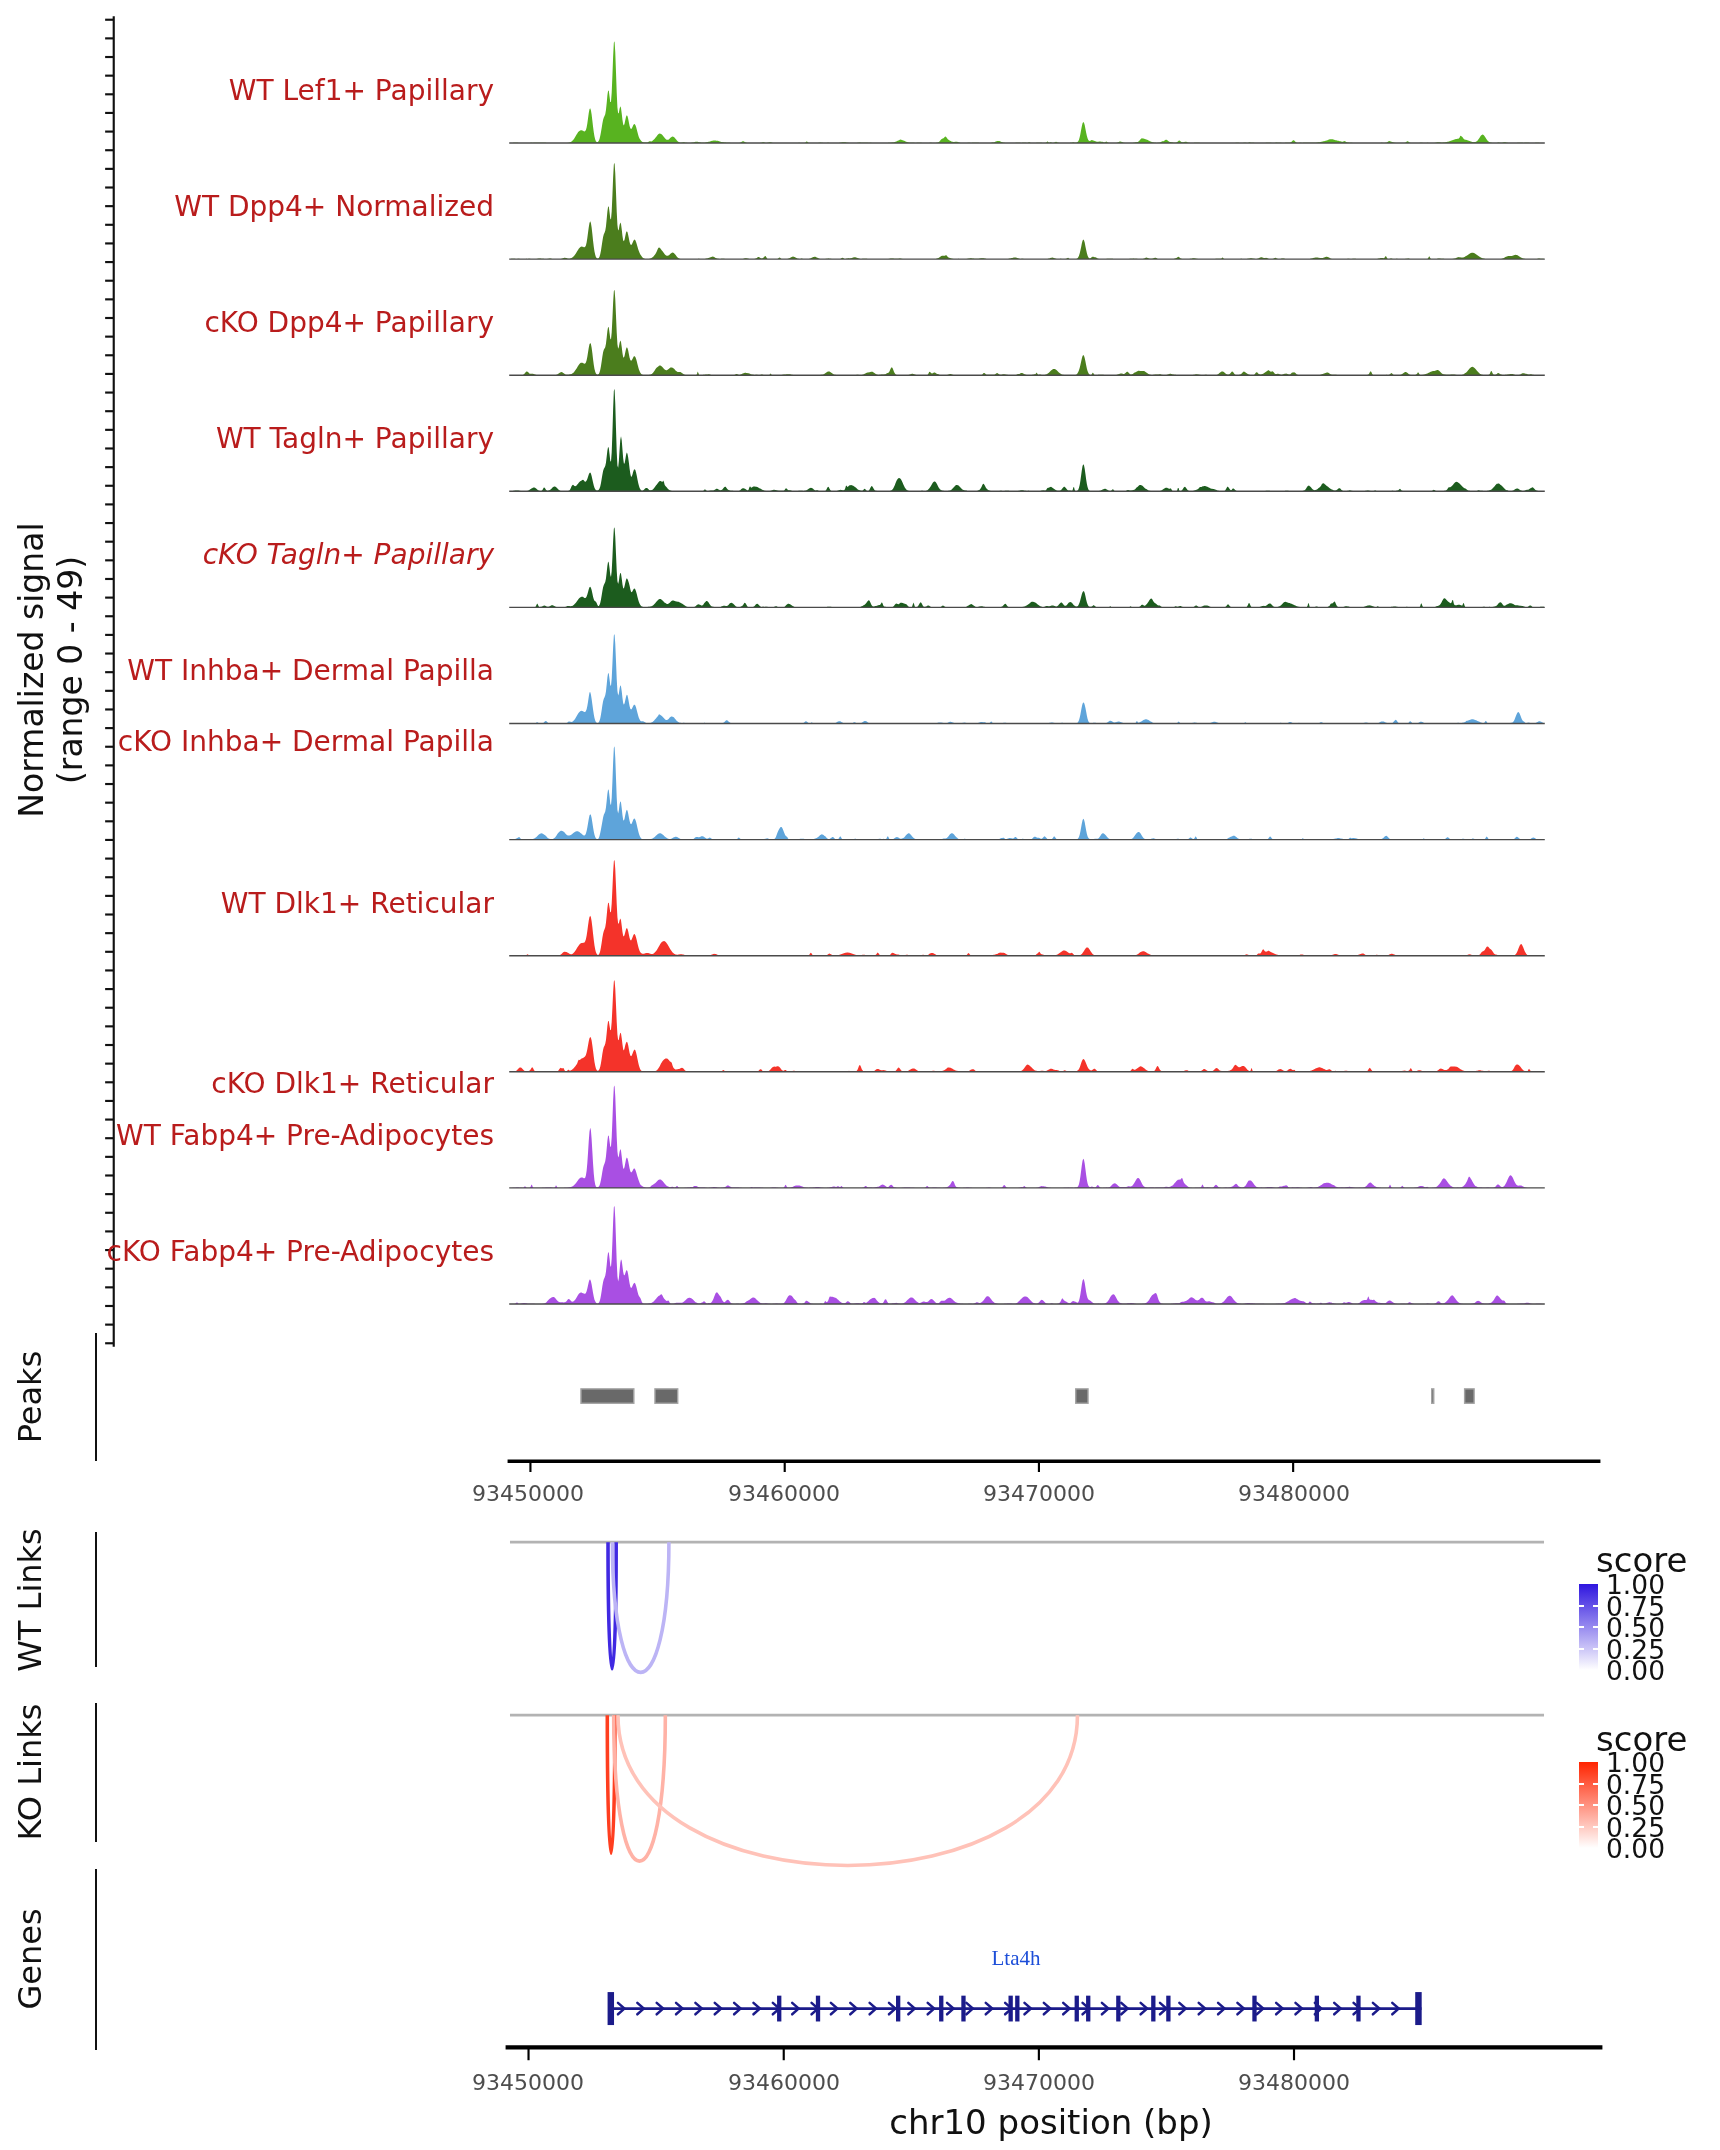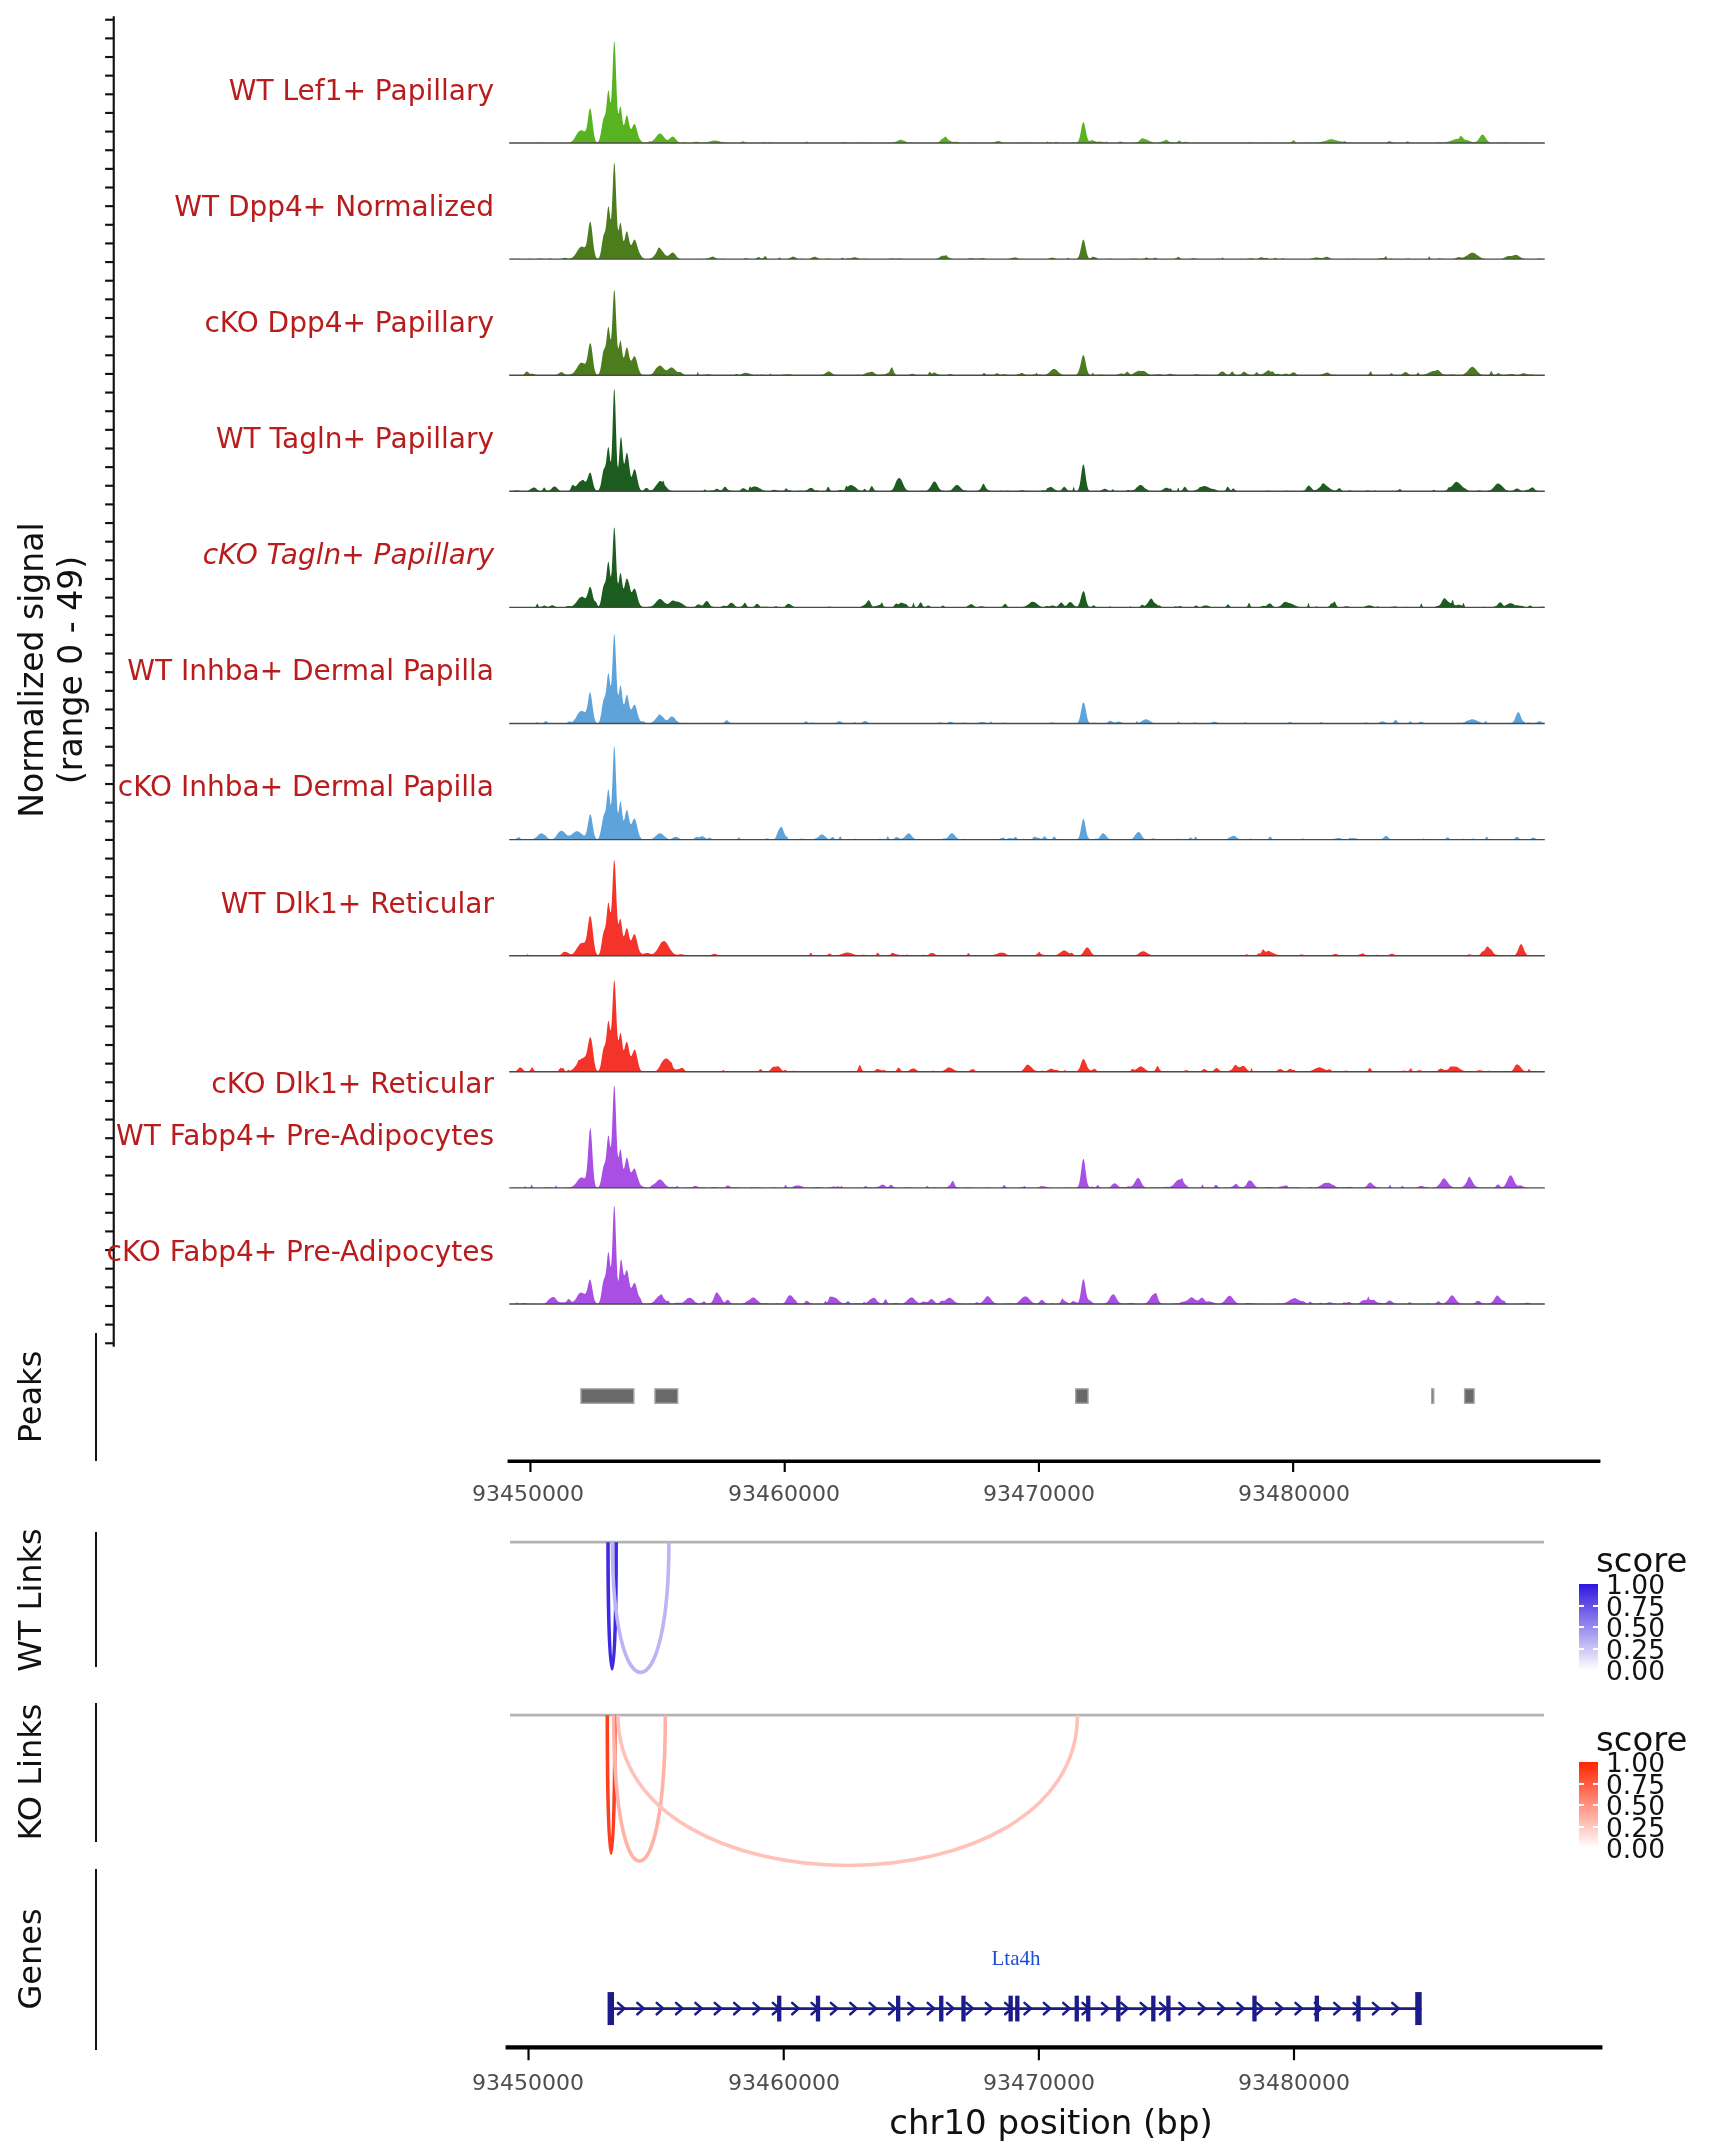--- a/index.html
+++ b/index.html
@@ -105,21 +105,21 @@
       <line x1="7" y1="1828" x2="19" y2="1828" stroke="#111" stroke-width="3"></line>
       <line x1="7" y1="1854" x2="19" y2="1854" stroke="#111" stroke-width="3"></line>
     </svg>
 
   <div class="track-label" style="top:90px;">WT Lef1+ Papillary</div>
   <div class="track-label" style="top:206px;">WT Dpp4+ Normalized</div>
   <div class="track-label" style="top:322px;">cKO Dpp4+ Papillary</div>
   <div class="track-label" style="top:438px;">WT Tagln+ Papillary</div>
   <div class="track-label" style="top:554px;font-style:italic;">cKO Tagln+ Papillary</div>
   <div class="track-label" style="top:670px;">WT Inhba+ Dermal Papilla</div>
-  <div class="track-label" style="top:786px;">cKO Inhba+ Dermal Papilla</div>
+  <div class="track-label" style="top:741px;">cKO Inhba+ Dermal Papilla</div>
   <div class="track-label" style="top:903px;">WT Dlk1+ Reticular</div>
   <div class="track-label" style="top:1056px;margin-top:27px;">cKO Dlk1+ Reticular</div>
   <div class="track-label" style="top:1135px;">WT Fabp4+ Pre-Adipocytes</div>
   <div class="track-label" style="top:1251px;">cKO Fabp4+ Pre-Adipocytes</div>
 
   <svg id="tracks" class="abs" style="left:509px;top:14.3px;" width="1036" height="1333" viewBox="0 0 1445 1860">
       <path d="M0,180L0,180.0L1,180.0L2,180.0L3,180.0L4,180.0L5,180.0L6,179.8L7,179.6L8,179.6L9,179.7L10,179.7L11,179.7L12,179.8L13,179.9L14,179.9L15,180.0L16,180.0L17,180.0L18,180.0L19,180.0L20,180.0L21,180.0L22,180.0L23,180.0L24,180.0L25,180.0L26,180.0L27,180.0L28,180.0L29,180.0L30,179.8L31,179.6L32,179.8L33,179.9L34,179.8L35,179.8L36,179.8L37,179.8L38,179.8L39,179.8L40,179.8L41,179.8L42,179.8L43,179.8L44,179.8L45,179.7L46,179.7L47,179.6L48,179.7L49,179.7L50,179.8L51,179.8L52,179.9L53,179.9L54,180.0L55,180.0L56,180.0L57,180.0L58,180.0L59,180.0L60,180.0L61,180.0L62,180.0L63,180.0L64,180.0L65,180.0L66,180.0L67,180.0L68,180.0L69,180.0L70,180.0L71,180.0L72,180.0L73,180.0L74,180.0L75,180.0L76,180.0L77,180.0L78,180.0L79,180.0L80,179.9L81,179.9L82,179.8L83,179.7L84,179.4L85,179.1L86,178.6L87,177.9L88,177.0L89,176.0L90,174.7L91,173.2L92,171.6L93,169.8L94,168.2L95,166.6L96,165.1L97,164.0L98,163.1L99,162.5L100,162.1L101,162.1L102,162.4L103,162.9L104,163.5L105,163.8L106,163.4L107,161.7L108,158.3L109,152.7L110,145.5L111,138.1L112,132.9L113,131.5L114,134.2L115,140.4L116,148.6L117,157.2L118,165.0L119,171.0L120,175.1L121,177.5L122,178.6L123,178.9L124,178.3L125,176.8L126,174.3L127,170.4L128,165.1L129,159.0L130,152.7L131,147.6L132,144.3L133,142.4L134,139.8L135,134.0L136,124.4L137,113.5L138,106.7L139,107.6L140,115.1L141,122.8L142,122.7L143,110.0L144,86.2L145,59.2L146,40.2L147,37.9L148,53.7L149,81.1L150,109.7L151,130.3L152,139.0L153,137.7L154,132.2L155,128.8L156,131.1L157,138.7L158,147.6L159,153.9L160,155.5L161,152.8L162,147.9L163,143.5L164,141.4L165,142.4L166,146.2L167,151.3L168,156.2L169,159.4L170,160.6L171,159.7L172,157.7L173,155.4L174,153.8L175,153.5L176,154.8L177,157.5L178,161.1L179,165.1L180,168.8L181,171.9L182,174.0L183,175.6L184,176.9L185,177.9L186,178.6L187,179.0L188,179.2L189,179.3L190,179.3L191,179.3L192,179.3L193,179.2L194,178.7L195,178.0L196,177.4L197,177.6L198,178.0L199,177.7L200,176.7L201,175.9L202,175.2L203,174.0L204,172.8L205,171.5L206,170.2L207,168.9L208,167.9L209,167.2L210,166.9L211,167.0L212,167.4L213,168.2L214,169.3L215,170.5L216,171.8L217,173.1L218,174.2L219,175.0L220,175.5L221,175.6L222,175.3L223,174.6L224,173.8L225,172.8L226,172.0L227,171.4L228,171.1L229,171.3L230,171.9L231,172.8L232,173.9L233,175.2L234,176.4L235,177.5L236,178.3L237,178.9L238,179.3L239,179.5L240,179.5L241,179.4L242,179.2L243,179.1L244,179.1L245,179.3L246,179.5L247,179.7L248,179.8L249,179.9L250,179.9L251,179.9L252,179.9L253,179.9L254,179.8L255,179.6L256,179.4L257,179.2L258,178.9L259,178.6L260,178.4L261,178.2L262,178.2L263,178.3L264,178.5L265,178.8L266,179.1L267,179.3L268,179.5L269,179.6L270,179.6L271,179.6L272,179.6L273,179.5L274,179.3L275,179.1L276,178.9L277,178.7L278,178.4L279,178.1L280,177.8L281,177.5L282,177.2L283,177.0L284,176.8L285,176.6L286,176.5L287,176.5L288,176.5L289,176.7L290,176.8L291,177.0L292,177.3L293,177.6L294,177.9L295,178.2L296,178.5L297,178.7L298,178.9L299,179.1L300,179.3L301,179.4L302,179.4L303,179.5L304,179.6L305,179.6L306,179.7L307,179.7L308,179.8L309,179.9L310,179.9L311,179.9L312,180.0L313,180.0L314,180.0L315,180.0L316,180.0L317,180.0L318,180.0L319,180.0L320,180.0L321,179.9L322,179.7L323,179.3L324,178.5L325,177.8L326,177.4L327,177.5L328,178.1L329,178.7L330,179.3L331,179.6L332,179.9L333,180.0L334,180.0L335,180.0L336,180.0L337,180.0L338,180.0L339,180.0L340,180.0L341,180.0L342,180.0L343,180.0L344,180.0L345,180.0L346,180.0L347,180.0L348,180.0L349,180.0L350,180.0L351,179.8L352,179.6L353,179.2L354,179.0L355,179.1L356,179.4L357,179.7L358,179.9L359,179.9L360,179.8L361,179.7L362,179.4L363,179.0L364,178.9L365,179.1L366,179.4L367,179.7L368,179.9L369,179.9L370,180.0L371,180.0L372,180.0L373,180.0L374,180.0L375,180.0L376,180.0L377,180.0L378,180.0L379,180.0L380,180.0L381,180.0L382,180.0L383,180.0L384,180.0L385,180.0L386,180.0L387,180.0L388,180.0L389,180.0L390,180.0L391,180.0L392,180.0L393,180.0L394,180.0L395,180.0L396,180.0L397,180.0L398,180.0L399,180.0L400,180.0L401,180.0L402,180.0L403,179.9L404,179.7L405,179.8L406,179.9L407,180.0L408,180.0L409,180.0L410,180.0L411,180.0L412,180.0L413,179.8L414,178.8L415,177.5L416,178.1L417,179.4L418,179.9L419,180.0L420,180.0L421,180.0L422,180.0L423,180.0L424,180.0L425,180.0L426,180.0L427,180.0L428,180.0L429,180.0L430,180.0L431,179.9L432,179.7L433,179.5L434,179.4L435,179.5L436,179.7L437,179.8L438,179.9L439,180.0L440,180.0L441,180.0L442,180.0L443,180.0L444,179.7L445,179.5L446,179.8L447,180.0L448,180.0L449,180.0L450,180.0L451,180.0L452,180.0L453,180.0L454,180.0L455,180.0L456,180.0L457,180.0L458,180.0L459,179.9L460,179.9L461,179.8L462,179.6L463,179.4L464,179.2L465,179.0L466,178.9L467,178.8L468,178.9L469,179.1L470,179.3L471,179.5L472,179.7L473,179.8L474,179.9L475,180.0L476,180.0L477,180.0L478,180.0L479,180.0L480,180.0L481,180.0L482,180.0L483,180.0L484,180.0L485,179.9L486,179.7L487,179.5L488,179.3L489,179.3L490,179.4L491,179.5L492,179.6L493,179.6L494,179.6L495,179.5L496,179.5L497,179.5L498,179.6L499,179.7L500,179.8L501,179.8L502,179.9L503,179.8L504,179.7L505,179.8L506,179.9L507,180.0L508,180.0L509,180.0L510,180.0L511,180.0L512,180.0L513,180.0L514,180.0L515,180.0L516,180.0L517,180.0L518,180.0L519,180.0L520,180.0L521,180.0L522,180.0L523,180.0L524,180.0L525,180.0L526,180.0L527,179.9L528,179.9L529,179.8L530,179.8L531,179.7L532,179.6L533,179.5L534,179.4L535,179.3L536,179.2L537,179.0L538,178.7L539,178.3L540,177.9L541,177.5L542,177.0L543,176.5L544,176.1L545,175.6L546,175.2L547,175.4L548,175.7L549,176.0L550,176.4L551,176.8L552,177.3L553,177.8L554,178.3L555,178.7L556,179.0L557,179.3L558,179.5L559,179.5L560,179.5L561,179.5L562,179.5L563,179.6L564,179.7L565,179.8L566,179.9L567,179.9L568,179.9L569,179.8L570,179.8L571,179.7L572,179.7L573,179.7L574,179.8L575,179.8L576,179.9L577,179.9L578,180.0L579,180.0L580,180.0L581,180.0L582,180.0L583,180.0L584,180.0L585,180.0L586,179.9L587,179.8L588,179.8L589,179.8L590,179.9L591,180.0L592,180.0L593,180.0L594,180.0L595,179.9L596,179.8L597,179.7L598,179.4L599,178.9L600,178.2L601,177.1L602,175.8L603,174.6L604,174.1L605,173.8L606,173.2L607,172.2L608,171.2L609,171.0L610,171.9L611,173.4L612,174.8L613,175.6L614,176.2L615,176.8L616,177.3L617,177.8L618,178.2L619,178.4L620,178.6L621,178.6L622,178.4L623,178.3L624,178.3L625,178.4L626,178.7L627,179.1L628,179.4L629,179.7L630,179.9L631,179.9L632,180.0L633,180.0L634,180.0L635,180.0L636,180.0L637,180.0L638,179.9L639,179.9L640,179.8L641,179.7L642,179.8L643,179.8L644,179.9L645,179.9L646,179.8L647,179.8L648,179.7L649,179.6L650,179.6L651,179.6L652,179.6L653,179.7L654,179.7L655,179.8L656,179.9L657,179.9L658,180.0L659,180.0L660,180.0L661,180.0L662,180.0L663,180.0L664,180.0L665,180.0L666,180.0L667,180.0L668,180.0L669,180.0L670,180.0L671,180.0L672,179.9L673,179.6L674,179.4L675,179.4L676,179.2L677,178.8L678,178.3L679,177.9L680,177.5L681,177.2L682,177.1L683,177.1L684,177.3L685,177.7L686,178.1L687,178.5L688,178.9L689,179.3L690,179.5L691,179.7L692,179.9L693,179.9L694,180.0L695,180.0L696,180.0L697,180.0L698,180.0L699,180.0L700,180.0L701,180.0L702,180.0L703,180.0L704,179.9L705,179.9L706,179.9L707,179.8L708,179.8L709,179.8L710,179.8L711,179.8L712,179.8L713,179.8L714,179.9L715,179.9L716,179.8L717,179.7L718,179.5L719,179.5L720,179.7L721,179.8L722,179.9L723,179.9L724,179.5L725,178.8L726,179.0L727,179.7L728,180.0L729,180.0L730,180.0L731,180.0L732,180.0L733,180.0L734,179.9L735,179.9L736,179.8L737,179.6L738,179.5L739,179.5L740,179.5L741,179.6L742,179.7L743,179.8L744,179.9L745,180.0L746,180.0L747,180.0L748,180.0L749,179.8L750,178.9L751,177.7L752,178.7L753,179.7L754,179.7L755,179.1L756,179.1L757,179.6L758,179.9L759,179.9L760,179.7L761,179.2L762,178.6L763,178.3L764,178.6L765,179.2L766,179.6L767,179.8L768,179.9L769,180.0L770,180.0L771,180.0L772,180.0L773,180.0L774,180.0L775,180.0L776,180.0L777,180.0L778,180.0L779,180.0L780,180.0L781,180.0L782,179.9L783,179.8L784,179.7L785,179.5L786,179.2L787,179.0L788,179.2L789,179.5L790,179.5L791,179.5L792,179.3L793,178.7L794,177.5L795,175.4L796,172.0L797,167.4L798,162.0L799,156.7L800,152.6L801,150.8L802,151.7L803,155.0L804,160.0L805,165.3L806,170.0L807,173.5L808,175.7L809,176.8L810,177.2L811,177.0L812,176.3L813,175.8L814,176.2L815,176.5L816,176.8L817,177.2L818,177.6L819,177.9L820,178.1L821,178.2L822,178.1L823,177.9L824,177.8L825,177.8L826,178.1L827,178.3L828,178.4L829,178.8L830,179.3L831,179.3L832,178.7L833,177.9L834,178.2L835,179.3L836,179.8L837,180.0L838,180.0L839,180.0L840,180.0L841,180.0L842,180.0L843,180.0L844,180.0L845,180.0L846,180.0L847,179.9L848,179.7L849,179.4L850,178.9L851,178.4L852,178.0L853,177.9L854,178.2L855,178.6L856,179.1L857,179.5L858,179.8L859,179.9L860,180.0L861,180.0L862,180.0L863,180.0L864,180.0L865,180.0L866,180.0L867,180.0L868,180.0L869,180.0L870,179.9L871,179.8L872,179.6L873,179.2L874,178.9L875,178.8L876,178.7L877,178.6L878,178.0L879,177.1L880,175.8L881,174.7L882,173.8L883,173.5L884,173.6L885,173.8L886,174.1L887,174.4L888,174.6L889,175.0L890,175.4L891,175.8L892,176.4L893,176.9L894,177.4L895,178.0L896,178.4L897,178.8L898,179.1L899,179.4L900,179.6L901,179.7L902,179.8L903,179.9L904,179.9L905,179.8L906,179.7L907,179.6L908,179.3L909,178.8L910,178.1L911,177.7L912,177.7L913,177.4L914,176.8L915,176.2L916,175.6L917,175.3L918,175.7L919,176.7L920,177.7L921,178.3L922,178.6L923,178.7L924,178.8L925,179.0L926,179.3L927,179.5L928,179.7L929,179.7L930,179.6L931,179.4L932,178.7L933,177.8L934,176.8L935,176.4L936,177.0L937,178.0L938,178.7L939,179.0L940,179.0L941,178.8L942,178.5L943,178.2L944,178.1L945,178.4L946,178.9L947,179.3L948,179.6L949,179.8L950,179.9L951,179.9L952,180.0L953,180.0L954,179.9L955,179.9L956,179.8L957,179.7L958,179.6L959,179.6L960,179.6L961,179.6L962,179.7L963,179.8L964,179.9L965,179.9L966,180.0L967,180.0L968,180.0L969,180.0L970,180.0L971,180.0L972,180.0L973,180.0L974,180.0L975,180.0L976,180.0L977,180.0L978,180.0L979,180.0L980,180.0L981,180.0L982,180.0L983,180.0L984,180.0L985,180.0L986,180.0L987,180.0L988,180.0L989,180.0L990,180.0L991,180.0L992,180.0L993,180.0L994,180.0L995,180.0L996,180.0L997,180.0L998,180.0L999,180.0L1000,180.0L1001,180.0L1002,180.0L1003,180.0L1004,180.0L1005,180.0L1006,180.0L1007,180.0L1008,180.0L1009,180.0L1010,180.0L1011,180.0L1012,179.9L1013,179.9L1014,179.8L1015,179.7L1016,179.6L1017,179.6L1018,179.7L1019,179.9L1020,179.9L1021,180.0L1022,180.0L1023,180.0L1024,180.0L1025,179.8L1026,179.6L1027,179.5L1028,179.7L1029,179.9L1030,180.0L1031,179.9L1032,179.4L1033,178.9L1034,179.4L1035,179.8L1036,179.8L1037,179.8L1038,179.8L1039,179.8L1040,179.9L1041,179.9L1042,180.0L1043,180.0L1044,180.0L1045,180.0L1046,180.0L1047,180.0L1048,180.0L1049,180.0L1050,180.0L1051,180.0L1052,180.0L1053,180.0L1054,179.9L1055,179.9L1056,179.8L1057,179.8L1058,179.7L1059,179.7L1060,179.6L1061,179.7L1062,179.7L1063,179.8L1064,179.9L1065,179.9L1066,179.9L1067,180.0L1068,180.0L1069,179.8L1070,179.6L1071,179.4L1072,179.5L1073,179.6L1074,179.5L1075,179.5L1076,179.6L1077,179.8L1078,179.9L1079,179.9L1080,180.0L1081,179.9L1082,179.9L1083,179.8L1084,179.7L1085,179.7L1086,179.7L1087,179.8L1088,179.7L1089,179.6L1090,179.3L1091,178.8L1092,177.9L1093,177.0L1094,176.3L1095,176.3L1096,177.1L1097,178.3L1098,179.2L1099,179.7L1100,179.9L1101,179.9L1102,179.9L1103,179.8L1104,179.7L1105,179.8L1106,179.9L1107,179.9L1108,179.8L1109,179.7L1110,179.7L1111,179.6L1112,179.6L1113,179.6L1114,179.6L1115,179.6L1116,179.6L1117,179.6L1118,179.6L1119,179.6L1120,179.7L1121,179.7L1122,179.7L1123,179.7L1124,179.6L1125,179.6L1126,179.5L1127,179.4L1128,179.3L1129,179.1L1130,179.0L1131,178.8L1132,178.6L1133,178.4L1134,178.2L1135,178.0L1136,177.7L1137,177.5L1138,177.2L1139,176.9L1140,176.7L1141,176.3L1142,176.0L1143,175.6L1144,175.2L1145,174.8L1146,174.6L1147,174.6L1148,174.7L1149,174.9L1150,175.2L1151,175.5L1152,175.8L1153,176.0L1154,176.2L1155,176.4L1156,176.7L1157,176.9L1158,177.1L1159,177.4L1160,177.6L1161,177.9L1162,178.1L1163,178.1L1164,177.8L1165,177.3L1166,177.4L1167,177.9L1168,178.5L1169,178.9L1170,179.2L1171,179.4L1172,179.5L1173,179.5L1174,179.5L1175,179.7L1176,179.8L1177,179.9L1178,179.9L1179,179.9L1180,179.9L1181,180.0L1182,180.0L1183,180.0L1184,180.0L1185,180.0L1186,180.0L1187,180.0L1188,180.0L1189,180.0L1190,180.0L1191,180.0L1192,180.0L1193,180.0L1194,180.0L1195,180.0L1196,180.0L1197,180.0L1198,180.0L1199,180.0L1200,180.0L1201,180.0L1202,180.0L1203,180.0L1204,180.0L1205,180.0L1206,180.0L1207,180.0L1208,180.0L1209,180.0L1210,180.0L1211,180.0L1212,180.0L1213,180.0L1214,180.0L1215,180.0L1216,179.9L1217,179.8L1218,179.8L1219,179.9L1220,180.0L1221,180.0L1222,179.9L1223,179.8L1224,179.6L1225,179.1L1226,178.4L1227,177.7L1228,177.3L1229,177.5L1230,178.0L1231,178.4L1232,178.7L1233,179.0L1234,179.3L1235,179.6L1236,179.8L1237,179.9L1238,180.0L1239,180.0L1240,180.0L1241,180.0L1242,180.0L1243,180.0L1244,180.0L1245,180.0L1246,180.0L1247,180.0L1248,180.0L1249,180.0L1250,179.8L1251,179.3L1252,178.4L1253,177.5L1254,177.5L1255,178.4L1256,179.3L1257,179.8L1258,180.0L1259,180.0L1260,180.0L1261,180.0L1262,180.0L1263,180.0L1264,180.0L1265,180.0L1266,180.0L1267,180.0L1268,180.0L1269,179.9L1270,179.9L1271,179.8L1272,179.7L1273,179.7L1274,179.8L1275,179.9L1276,179.9L1277,180.0L1278,180.0L1279,180.0L1280,179.9L1281,179.7L1282,179.7L1283,179.9L1284,180.0L1285,180.0L1286,180.0L1287,180.0L1288,180.0L1289,180.0L1290,179.9L1291,179.9L1292,179.7L1293,179.6L1294,179.3L1295,179.1L1296,178.9L1297,178.9L1298,179.1L1299,179.3L1300,179.4L1301,179.5L1302,179.5L1303,179.4L1304,179.3L1305,179.2L1306,179.0L1307,178.8L1308,178.6L1309,178.4L1310,178.1L1311,177.8L1312,177.5L1313,177.2L1314,176.8L1315,176.4L1316,176.1L1317,175.7L1318,175.3L1319,175.0L1320,174.7L1321,174.5L1322,174.3L1323,174.1L1324,174.0L1325,173.7L1326,172.7L1327,170.3L1328,169.9L1329,171.0L1330,171.5L1331,173.1L1332,174.5L1333,175.1L1334,175.4L1335,175.6L1336,175.9L1337,176.2L1338,176.5L1339,176.9L1340,177.3L1341,177.6L1342,178.0L1343,178.2L1344,178.5L1345,178.7L1346,178.8L1347,178.7L1348,178.6L1349,178.2L1350,177.6L1351,176.7L1352,175.6L1353,174.1L1354,172.5L1355,171.0L1356,169.6L1357,168.7L1358,168.3L1359,168.5L1360,169.3L1361,170.6L1362,172.1L1363,173.7L1364,175.2L1365,176.5L1366,177.6L1367,178.4L1368,179.0L1369,179.4L1370,179.7L1371,179.8L1372,179.9L1373,180.0L1374,180.0L1375,180.0L1376,180.0L1377,180.0L1378,179.9L1379,179.6L1380,179.3L1381,179.3L1382,179.6L1383,179.8L1384,179.9L1385,179.8L1386,179.6L1387,179.4L1388,179.1L1389,179.0L1390,179.0L1391,179.2L1392,179.5L1393,179.7L1394,179.9L1395,179.9L1396,180.0L1397,180.0L1398,180.0L1399,180.0L1400,180.0L1401,180.0L1402,180.0L1403,180.0L1404,180.0L1405,180.0L1406,179.9L1407,179.8L1408,179.8L1409,179.7L1410,179.7L1411,179.7L1412,179.6L1413,179.6L1414,179.8L1415,179.9L1416,179.9L1417,179.8L1418,179.8L1419,179.8L1420,179.8L1421,179.8L1422,179.8L1423,179.8L1424,179.9L1425,179.9L1426,179.9L1427,180.0L1428,180.0L1429,180.0L1430,179.9L1431,179.9L1432,179.8L1433,179.8L1434,179.7L1435,179.7L1436,179.7L1437,179.8L1438,179.9L1439,179.9L1440,180.0L1441,180.0L1442,180.0L1443,180.0L1444,180.0L1444,180Z" fill="#58b320" stroke="none"></path>
       <line x1="0" y1="180" x2="1445" y2="180" stroke="#4a4a4a" stroke-width="2"></line>
       <path d="M0,342L0,341.8L1,341.7L2,341.7L3,341.6L4,341.5L5,341.5L6,341.5L7,341.5L8,341.6L9,341.7L10,341.7L11,341.7L12,341.6L13,341.5L14,341.6L15,341.8L16,341.9L17,342.0L18,342.0L19,342.0L20,342.0L21,342.0L22,341.9L23,341.8L24,341.6L25,341.7L26,341.7L27,341.6L28,341.6L29,341.6L30,341.7L31,341.8L32,341.9L33,342.0L34,342.0L35,342.0L36,341.9L37,341.8L38,341.7L39,341.6L40,341.4L41,341.3L42,341.3L43,341.3L44,341.3L45,341.4L46,341.5L47,341.5L48,341.6L49,341.7L50,341.7L51,341.7L52,341.7L53,341.7L54,341.6L55,341.4L56,341.2L57,341.1L58,341.3L59,341.6L60,341.9L61,342.0L62,342.0L63,341.9L64,341.8L65,341.7L66,341.7L67,341.8L68,341.9L69,342.0L70,342.0L71,341.9L72,341.8L73,341.6L74,341.3L75,340.9L76,340.5L77,340.2L78,340.1L79,340.3L80,340.6L81,341.0L82,341.3L83,341.4L84,341.4L85,341.2L86,340.9L87,340.4L88,339.8L89,339.0L90,338.1L91,336.9L92,335.6L93,334.1L94,332.5L95,330.8L96,329.2L97,327.7L98,326.4L99,325.4L100,324.7L101,324.5L102,324.6L103,324.9L104,325.4L105,325.6L106,324.9L107,322.9L108,318.8L109,312.7L110,305.0L111,297.4L112,291.5L113,289.3L114,291.6L115,297.9L116,306.8L117,316.4L118,324.9L119,331.5L120,336.1L121,339.0L122,340.5L123,341.2L124,341.2L125,340.4L126,338.6L127,335.3L128,330.3L129,323.8L130,317.0L131,311.2L132,307.4L133,305.3L134,302.4L135,296.4L136,286.5L137,275.6L138,268.5L139,269.1L140,276.6L141,285.2L142,286.6L143,275.5L144,253.4L145,228.0L146,209.9L147,207.6L148,222.4L149,248.2L150,275.1L151,294.3L152,302.1L153,300.2L154,294.4L155,290.8L156,293.1L157,300.5L158,309.4L159,315.6L160,317.2L161,314.6L162,309.7L163,305.0L164,303.0L165,304.3L166,308.2L167,313.3L168,318.1L169,321.4L170,322.5L171,321.6L172,319.5L173,317.0L174,315.3L175,314.8L176,315.8L177,318.2L178,321.4L179,324.9L180,328.3L181,331.2L182,333.6L183,335.6L184,337.1L185,338.3L186,339.6L187,340.6L188,341.3L189,341.6L190,341.8L191,341.9L192,341.9L193,341.9L194,341.8L195,341.7L196,341.4L197,341.2L198,340.7L199,340.2L200,339.5L201,338.6L202,337.5L203,336.2L204,334.8L205,333.1L206,331.0L207,328.6L208,326.6L209,325.7L210,326.0L211,327.2L212,328.6L213,329.9L214,331.2L215,332.5L216,333.8L217,335.1L218,336.2L219,337.0L220,337.4L221,337.5L222,337.1L223,336.5L224,335.5L225,334.6L226,333.7L227,333.1L228,332.9L229,333.2L230,333.9L231,334.9L232,336.1L233,337.4L234,338.6L235,339.6L236,340.4L237,341.0L238,341.4L239,341.7L240,341.8L241,341.9L242,342.0L243,342.0L244,342.0L245,342.0L246,342.0L247,342.0L248,342.0L249,342.0L250,342.0L251,342.0L252,342.0L253,342.0L254,342.0L255,342.0L256,342.0L257,342.0L258,342.0L259,342.0L260,342.0L261,342.0L262,341.9L263,341.7L264,341.5L265,341.6L266,341.8L267,342.0L268,342.0L269,342.0L270,342.0L271,342.0L272,341.9L273,341.8L274,341.6L275,341.3L276,341.0L277,340.7L278,340.4L279,340.1L280,339.7L281,339.3L282,338.9L283,338.6L284,338.5L285,338.7L286,339.2L287,339.7L288,340.3L289,340.8L290,341.2L291,341.5L292,341.6L293,341.7L294,341.7L295,341.7L296,341.6L297,341.6L298,341.6L299,341.5L300,341.5L301,341.7L302,341.9L303,341.9L304,342.0L305,342.0L306,342.0L307,342.0L308,342.0L309,342.0L310,342.0L311,342.0L312,342.0L313,342.0L314,342.0L315,342.0L316,342.0L317,342.0L318,342.0L319,342.0L320,342.0L321,342.0L322,342.0L323,342.0L324,342.0L325,341.9L326,341.7L327,341.5L328,341.2L329,340.9L330,340.8L331,340.8L332,341.0L333,341.2L334,341.5L335,341.7L336,341.9L337,341.9L338,341.9L339,341.9L340,341.8L341,341.7L342,341.7L343,341.6L344,341.3L345,340.8L346,340.0L347,339.2L348,339.0L349,339.3L350,340.1L351,340.9L352,341.3L353,341.2L354,340.6L355,339.7L356,338.7L357,337.8L358,338.0L359,339.8L360,341.4L361,341.8L362,341.9L363,342.0L364,342.0L365,342.0L366,342.0L367,342.0L368,342.0L369,342.0L370,342.0L371,342.0L372,342.0L373,342.0L374,341.9L375,341.5L376,340.6L377,339.9L378,340.2L379,341.1L380,341.7L381,342.0L382,342.0L383,342.0L384,342.0L385,342.0L386,341.9L387,341.8L388,341.7L389,341.5L390,341.1L391,340.7L392,340.1L393,339.6L394,339.1L395,338.7L396,338.5L397,338.7L398,339.0L399,339.5L400,340.1L401,340.6L402,341.1L403,341.4L404,341.6L405,341.8L406,341.8L407,341.5L408,341.1L409,341.5L410,341.9L411,342.0L412,342.0L413,342.0L414,342.0L415,342.0L416,341.9L417,341.8L418,341.7L419,341.5L420,341.2L421,340.7L422,340.2L423,339.7L424,339.2L425,338.9L426,338.7L427,338.8L428,339.1L429,339.6L430,340.1L431,340.6L432,341.1L433,341.4L434,341.7L435,341.8L436,341.9L437,341.9L438,341.9L439,341.9L440,341.9L441,341.8L442,341.6L443,341.5L444,341.4L445,341.3L446,341.3L447,341.4L448,341.5L449,341.6L450,341.8L451,341.9L452,341.9L453,342.0L454,342.0L455,342.0L456,342.0L457,342.0L458,342.0L459,342.0L460,342.0L461,342.0L462,341.8L463,341.3L464,340.5L465,340.2L466,340.6L467,341.3L468,341.7L469,341.7L470,341.5L471,341.3L472,341.1L473,340.9L474,340.9L475,341.0L476,340.9L477,340.7L478,340.3L479,340.0L480,339.6L481,339.4L482,339.3L483,339.4L484,339.7L485,340.1L486,340.5L487,340.9L488,341.2L489,341.5L490,341.7L491,341.7L492,341.7L493,341.6L494,341.4L495,341.5L496,341.6L497,341.6L498,341.6L499,341.6L500,341.7L501,341.7L502,341.8L503,341.8L504,341.9L505,341.9L506,341.9L507,342.0L508,342.0L509,342.0L510,342.0L511,342.0L512,342.0L513,342.0L514,342.0L515,342.0L516,342.0L517,342.0L518,342.0L519,342.0L520,342.0L521,342.0L522,342.0L523,342.0L524,342.0L525,342.0L526,342.0L527,341.9L528,341.9L529,341.7L530,341.6L531,341.4L532,341.3L533,341.2L534,341.2L535,341.2L536,341.3L537,341.5L538,341.6L539,341.6L540,341.6L541,341.6L542,341.5L543,341.4L544,341.3L545,341.3L546,341.3L547,341.4L548,341.5L549,341.7L550,341.8L551,341.9L552,341.9L553,342.0L554,342.0L555,342.0L556,342.0L557,342.0L558,342.0L559,342.0L560,342.0L561,342.0L562,342.0L563,342.0L564,342.0L565,342.0L566,342.0L567,342.0L568,341.9L569,341.7L570,341.7L571,341.8L572,342.0L573,342.0L574,342.0L575,342.0L576,341.9L577,341.7L578,341.9L579,342.0L580,342.0L581,342.0L582,342.0L583,342.0L584,342.0L585,342.0L586,342.0L587,342.0L588,342.0L589,342.0L590,342.0L591,342.0L592,341.9L593,341.9L594,341.8L595,341.7L596,341.5L597,341.2L598,340.9L599,340.3L600,339.6L601,338.9L602,338.2L603,337.7L604,337.5L605,337.5L606,337.5L607,337.5L608,337.4L609,336.7L610,336.5L611,337.7L612,338.9L613,339.6L614,340.1L615,340.5L616,340.9L617,341.2L618,341.4L619,341.6L620,341.8L621,341.8L622,341.9L623,341.9L624,341.9L625,341.8L626,341.7L627,341.6L628,341.7L629,341.9L630,342.0L631,342.0L632,342.0L633,342.0L634,342.0L635,342.0L636,341.9L637,341.9L638,341.8L639,341.6L640,341.4L641,341.2L642,341.0L643,340.9L644,340.9L645,340.9L646,341.0L647,341.2L648,341.3L649,341.5L650,341.5L651,341.6L652,341.6L653,341.6L654,341.5L655,341.4L656,341.2L657,341.1L658,340.9L659,340.8L660,340.7L661,340.8L662,340.9L663,341.1L664,341.3L665,341.5L666,341.7L667,341.8L668,341.8L669,341.8L670,341.7L671,341.7L672,341.8L673,341.9L674,342.0L675,342.0L676,342.0L677,342.0L678,342.0L679,342.0L680,342.0L681,342.0L682,342.0L683,342.0L684,342.0L685,342.0L686,342.0L687,342.0L688,342.0L689,342.0L690,342.0L691,342.0L692,342.0L693,342.0L694,342.0L695,341.9L696,341.8L697,341.6L698,341.3L699,341.0L700,340.8L701,340.5L702,340.3L703,340.0L704,339.8L705,339.6L706,339.6L707,339.7L708,340.0L709,340.4L710,340.9L711,341.3L712,341.6L713,341.7L714,341.8L715,341.6L716,341.5L717,341.6L718,341.8L719,341.9L720,342.0L721,342.0L722,342.0L723,342.0L724,342.0L725,342.0L726,342.0L727,342.0L728,342.0L729,342.0L730,342.0L731,342.0L732,342.0L733,342.0L734,342.0L735,342.0L736,342.0L737,341.9L738,341.8L739,341.8L740,341.7L741,341.8L742,341.8L743,341.9L744,342.0L745,342.0L746,342.0L747,342.0L748,342.0L749,341.9L750,341.9L751,341.8L752,341.6L753,341.3L754,341.0L755,340.6L756,340.2L757,340.0L758,339.9L759,340.0L760,340.3L761,340.7L762,341.1L763,341.5L764,341.7L765,341.8L766,341.9L767,341.9L768,341.8L769,341.6L770,341.6L771,341.7L772,341.9L773,342.0L774,342.0L775,342.0L776,341.9L777,341.6L778,341.3L779,340.5L780,340.0L781,341.2L782,341.9L783,342.0L784,342.0L785,342.0L786,342.0L787,342.0L788,342.0L789,342.0L790,341.9L791,341.7L792,341.4L793,340.7L794,339.5L795,337.4L796,334.3L797,330.1L798,325.3L799,320.4L800,316.5L801,314.7L802,315.6L803,319.0L804,323.9L805,329.1L806,333.6L807,337.0L808,339.3L809,340.6L810,341.1L811,340.9L812,340.0L813,339.0L814,338.6L815,338.8L816,339.2L817,339.4L818,339.5L819,339.9L820,340.4L821,341.0L822,341.5L823,341.8L824,341.9L825,342.0L826,342.0L827,342.0L828,342.0L829,342.0L830,342.0L831,341.9L832,341.9L833,341.8L834,341.6L835,341.5L836,341.4L837,341.4L838,341.4L839,341.5L840,341.5L841,341.6L842,341.6L843,341.7L844,341.8L845,341.9L846,341.9L847,342.0L848,342.0L849,342.0L850,342.0L851,342.0L852,342.0L853,342.0L854,342.0L855,342.0L856,341.9L857,341.7L858,341.7L859,341.8L860,341.9L861,342.0L862,342.0L863,341.9L864,341.8L865,341.7L866,341.6L867,341.6L868,341.6L869,341.6L870,341.4L871,341.3L872,341.4L873,341.5L874,341.5L875,341.4L876,341.5L877,341.7L878,341.9L879,341.9L880,342.0L881,342.0L882,342.0L883,341.9L884,341.8L885,341.6L886,341.2L887,340.7L888,340.2L889,339.9L890,340.0L891,340.3L892,340.7L893,341.1L894,341.4L895,341.5L896,341.5L897,341.4L898,341.1L899,340.8L900,340.3L901,340.0L902,340.1L903,340.6L904,341.3L905,341.7L906,341.9L907,342.0L908,342.0L909,342.0L910,342.0L911,342.0L912,342.0L913,341.9L914,341.9L915,341.9L916,341.8L917,341.8L918,341.7L919,341.7L920,341.7L921,341.8L922,341.8L923,341.9L924,341.9L925,341.9L926,341.9L927,341.8L928,341.6L929,341.2L930,340.9L931,340.4L932,339.9L933,339.2L934,338.8L935,339.3L936,340.4L937,341.2L938,341.6L939,341.8L940,341.9L941,341.9L942,342.0L943,342.0L944,342.0L945,342.0L946,342.0L947,342.0L948,341.9L949,341.7L950,341.4L951,341.5L952,341.5L953,341.2L954,340.9L955,340.7L956,340.8L957,341.0L958,341.3L959,341.5L960,341.6L961,341.7L962,341.7L963,341.8L964,341.9L965,341.9L966,342.0L967,342.0L968,342.0L969,342.0L970,342.0L971,342.0L972,342.0L973,342.0L974,342.0L975,342.0L976,342.0L977,342.0L978,342.0L979,342.0L980,342.0L981,342.0L982,342.0L983,341.9L984,341.8L985,341.7L986,341.6L987,341.6L988,341.6L989,341.6L990,341.5L991,341.5L992,341.4L993,341.4L994,341.1L995,339.7L996,340.0L997,341.6L998,342.0L999,342.0L1000,342.0L1001,342.0L1002,342.0L1003,342.0L1004,342.0L1005,342.0L1006,341.9L1007,341.9L1008,341.8L1009,341.8L1010,341.7L1011,341.7L1012,341.7L1013,341.8L1014,341.8L1015,341.9L1016,341.9L1017,341.9L1018,341.9L1019,341.8L1020,341.7L1021,341.6L1022,341.6L1023,341.7L1024,341.7L1025,341.8L1026,341.9L1027,341.9L1028,341.9L1029,341.8L1030,341.6L1031,341.4L1032,341.2L1033,341.0L1034,340.8L1035,340.8L1036,340.8L1037,341.0L1038,341.2L1039,341.4L1040,341.5L1041,341.7L1042,341.8L1043,341.7L1044,341.6L1045,341.3L1046,340.8L1047,340.2L1048,339.7L1049,339.3L1050,339.3L1051,339.6L1052,340.1L1053,340.5L1054,340.6L1055,340.4L1056,340.2L1057,340.3L1058,340.8L1059,341.3L1060,341.7L1061,341.9L1062,342.0L1063,342.0L1064,342.0L1065,341.9L1066,341.6L1067,341.0L1068,340.4L1069,340.1L1070,340.5L1071,341.1L1072,341.6L1073,341.9L1074,342.0L1075,341.9L1076,341.8L1077,341.6L1078,341.3L1079,341.0L1080,341.0L1081,341.1L1082,341.4L1083,341.7L1084,341.8L1085,341.9L1086,342.0L1087,342.0L1088,342.0L1089,342.0L1090,342.0L1091,342.0L1092,342.0L1093,342.0L1094,342.0L1095,342.0L1096,342.0L1097,342.0L1098,342.0L1099,342.0L1100,342.0L1101,342.0L1102,342.0L1103,342.0L1104,342.0L1105,342.0L1106,342.0L1107,342.0L1108,342.0L1109,342.0L1110,342.0L1111,342.0L1112,342.0L1113,342.0L1114,341.9L1115,341.9L1116,341.8L1117,341.7L1118,341.5L1119,341.2L1120,341.0L1121,340.7L1122,340.4L1123,340.2L1124,340.0L1125,339.9L1126,339.9L1127,339.9L1128,339.9L1129,340.0L1130,340.1L1131,340.3L1132,340.4L1133,340.5L1134,340.5L1135,340.4L1136,340.1L1137,339.8L1138,339.4L1139,339.0L1140,338.7L1141,338.7L1142,338.9L1143,339.3L1144,339.9L1145,340.5L1146,341.0L1147,341.4L1148,341.7L1149,341.9L1150,341.9L1151,342.0L1152,342.0L1153,342.0L1154,341.9L1155,341.9L1156,341.9L1157,341.8L1158,341.7L1159,341.7L1160,341.7L1161,341.7L1162,341.7L1163,341.7L1164,341.8L1165,341.8L1166,341.9L1167,341.9L1168,341.9L1169,341.8L1170,341.5L1171,341.4L1172,341.6L1173,341.8L1174,341.8L1175,341.8L1176,341.7L1177,341.6L1178,341.6L1179,341.6L1180,341.6L1181,341.6L1182,341.7L1183,341.7L1184,341.7L1185,341.7L1186,341.7L1187,341.8L1188,341.8L1189,341.9L1190,341.9L1191,341.9L1192,342.0L1193,342.0L1194,342.0L1195,341.9L1196,341.9L1197,341.8L1198,341.7L1199,341.7L1200,341.7L1201,341.8L1202,341.9L1203,341.9L1204,342.0L1205,342.0L1206,342.0L1207,342.0L1208,342.0L1209,341.9L1210,341.9L1211,341.7L1212,341.6L1213,341.3L1214,341.1L1215,340.8L1216,340.6L1217,340.5L1218,340.5L1219,340.6L1220,340.8L1221,340.5L1222,339.0L1223,337.6L1224,338.8L1225,340.9L1226,341.8L1227,341.9L1228,341.8L1229,341.5L1230,341.3L1231,341.3L1232,341.6L1233,341.8L1234,341.9L1235,341.9L1236,341.9L1237,341.7L1238,341.6L1239,341.6L1240,341.7L1241,341.7L1242,341.7L1243,341.7L1244,341.7L1245,341.7L1246,341.8L1247,341.8L1248,341.8L1249,341.8L1250,341.7L1251,341.6L1252,341.5L1253,341.4L1254,341.3L1255,341.3L1256,341.5L1257,341.7L1258,341.9L1259,342.0L1260,342.0L1261,341.9L1262,341.7L1263,341.7L1264,341.8L1265,341.9L1266,342.0L1267,342.0L1268,342.0L1269,342.0L1270,342.0L1271,342.0L1272,342.0L1273,342.0L1274,342.0L1275,341.9L1276,341.9L1277,341.8L1278,341.8L1279,341.7L1280,341.7L1281,341.7L1282,341.1L1283,338.9L1284,337.9L1285,340.2L1286,341.7L1287,341.9L1288,342.0L1289,342.0L1290,342.0L1291,341.9L1292,341.9L1293,341.8L1294,341.7L1295,341.4L1296,341.2L1297,341.0L1298,341.1L1299,341.3L1300,341.4L1301,341.5L1302,341.5L1303,341.6L1304,341.6L1305,341.7L1306,341.8L1307,341.8L1308,341.9L1309,341.9L1310,342.0L1311,342.0L1312,342.0L1313,341.9L1314,341.9L1315,341.8L1316,341.8L1317,341.6L1318,341.5L1319,341.2L1320,341.0L1321,340.6L1322,340.2L1323,339.7L1324,339.2L1325,339.3L1326,339.4L1327,339.5L1328,339.6L1329,339.8L1330,339.9L1331,339.7L1332,339.4L1333,339.0L1334,338.5L1335,337.8L1336,337.2L1337,336.5L1338,335.8L1339,335.1L1340,334.5L1341,333.9L1342,333.6L1343,333.3L1344,333.2L1345,333.3L1346,333.6L1347,334.0L1348,334.6L1349,335.2L1350,335.9L1351,336.7L1352,337.4L1353,338.1L1354,338.8L1355,339.4L1356,339.9L1357,340.4L1358,340.8L1359,341.1L1360,341.3L1361,341.5L1362,341.7L1363,341.8L1364,341.8L1365,341.9L1366,341.9L1367,342.0L1368,342.0L1369,342.0L1370,342.0L1371,342.0L1372,342.0L1373,342.0L1374,342.0L1375,342.0L1376,342.0L1377,342.0L1378,342.0L1379,342.0L1380,342.0L1381,342.0L1382,341.9L1383,341.9L1384,341.8L1385,341.6L1386,341.3L1387,340.9L1388,340.4L1389,339.8L1390,339.2L1391,338.6L1392,338.2L1393,337.9L1394,337.8L1395,337.8L1396,337.8L1397,337.8L1398,337.8L1399,337.6L1400,337.3L1401,336.9L1402,336.5L1403,336.3L1404,336.1L1405,336.2L1406,336.4L1407,336.8L1408,337.3L1409,338.0L1410,338.6L1411,339.3L1412,339.9L1413,340.4L1414,340.8L1415,341.2L1416,341.4L1417,341.6L1418,341.8L1419,341.9L1420,341.9L1421,341.9L1422,341.9L1423,341.9L1424,341.8L1425,341.7L1426,341.7L1427,341.8L1428,341.8L1429,341.9L1430,342.0L1431,342.0L1432,342.0L1433,341.9L1434,341.7L1435,341.5L1436,341.3L1437,341.2L1438,341.3L1439,341.4L1440,341.5L1441,341.6L1442,341.6L1443,341.6L1444,341.7L1444,342Z" fill="#4b7d1d" stroke="none"></path>
       <line x1="0" y1="342" x2="1445" y2="342" stroke="#4a4a4a" stroke-width="2"></line>

